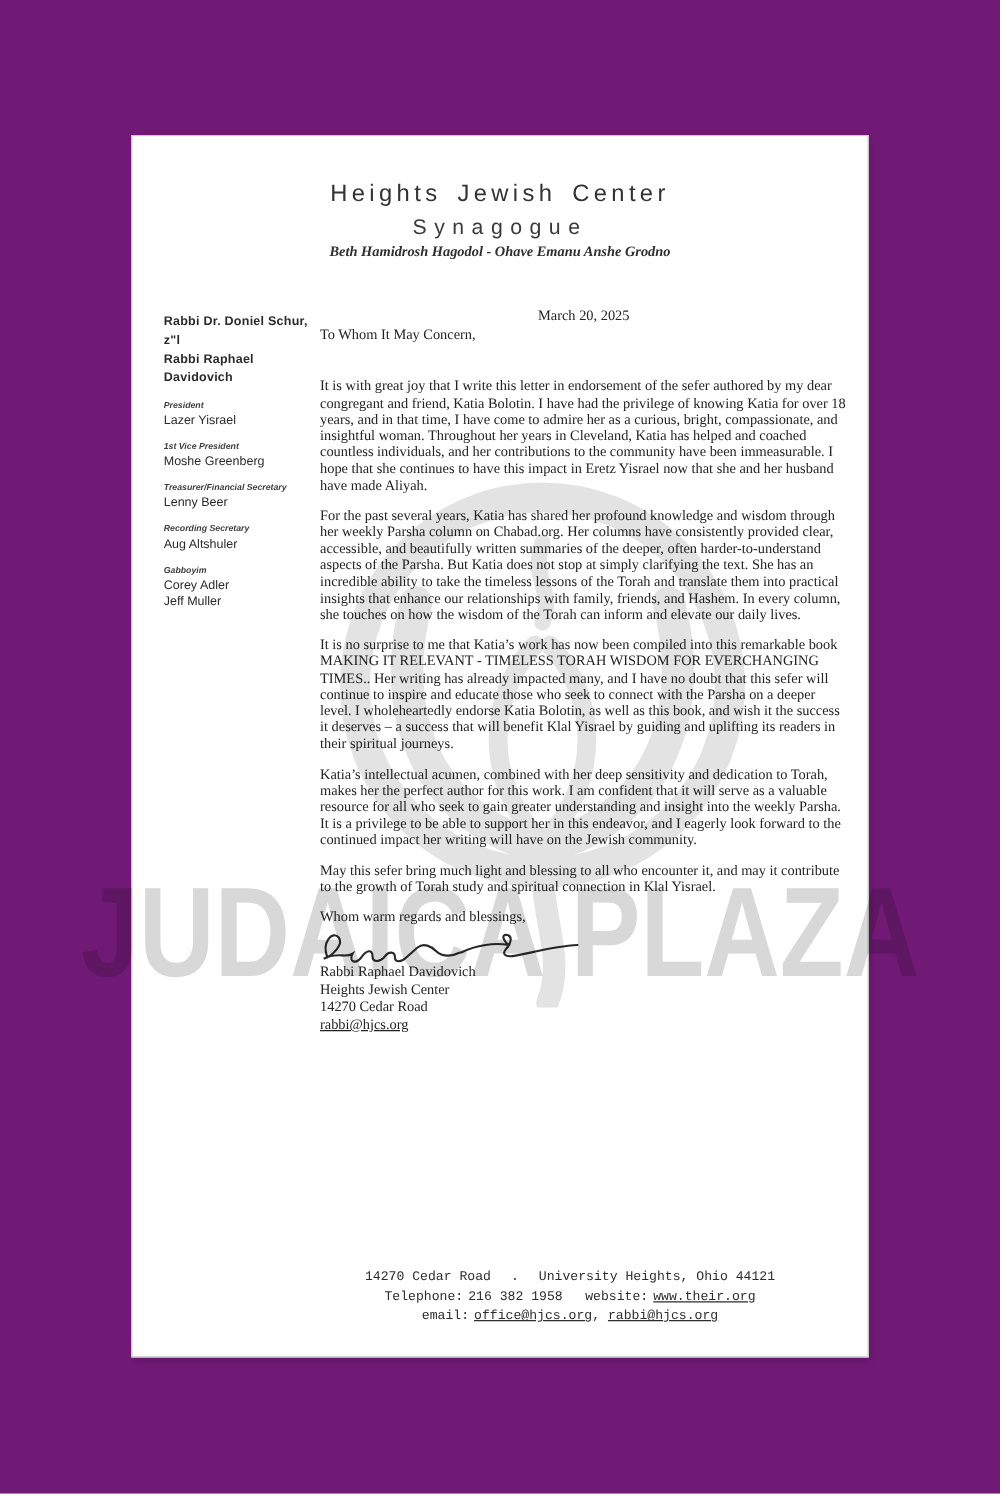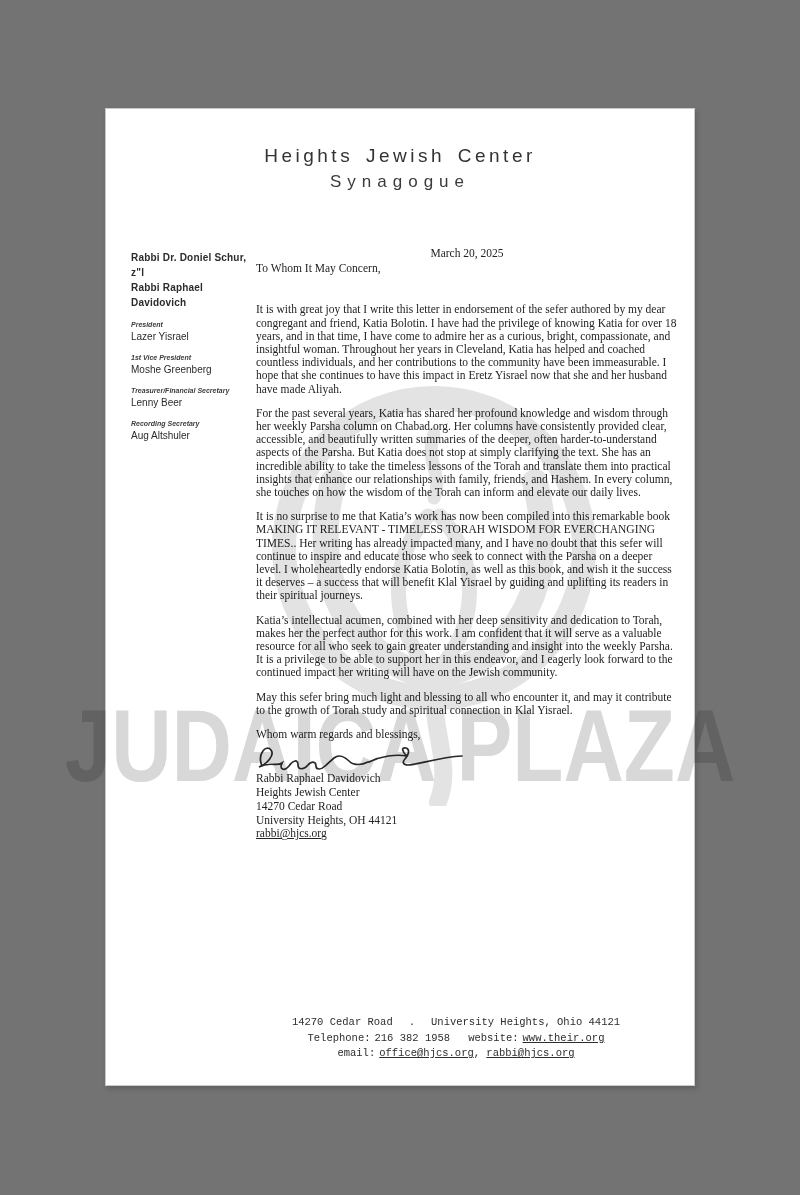--- a/index.html
+++ b/index.html
@@ -1,16 +1,16 @@
 <!DOCTYPE html>
 <html><head>
 <meta charset="utf-8">
 <style>
   html,body{margin:0;padding:0;background:#ffffff;}
-  .canvas{position:relative;width:800px;height:1195px;background:#737373;overflow:hidden;
+  .canvas{position:relative;width:800px;height:1195px;background:#701a75;overflow:hidden;
           font-family:"Liberation Serif",serif;color:#262626;}
 
   
   .page{position:absolute;left:105px;top:108px;width:588px;height:976px;background:#ffffff;
         border:1px solid #c9c9c9;box-shadow:2px 3px 5px rgba(0,0,0,0.16);}
 
   
   .lh-header{position:absolute;top:36px;left:0;right:0;text-align:center;color:#343434;}
   .lh-title{font-family:"Liberation Sans",sans-serif;font-weight:400;font-size:19px;
             letter-spacing:3.5px;word-spacing:4px;color:#333;}
@@ -57,20 +57,21 @@
 </head>
 <body>
 
 <div class="canvas">
 
   <div class="page">
 
     <div class="lh-header">
       <div class="lh-title">Heights Jewish Center</div>
       <div class="lh-sub">Synagogue</div>
+      <div class="lh-tagline">Beth Hamidrosh Hagodol  -  Ohave Emanu Anshe Grodno</div>
     </div>
 
     <div class="sidebar">
       <div class="rabbi">Rabbi Dr. Doniel Schur, z"l</div>
       <div class="rabbi">Rabbi Raphael Davidovich</div>
 
       <div class="officer">
         <div class="officer-title">President</div>
         <div class="officer-name">Lazer Yisrael</div>
       </div>
@@ -78,20 +79,25 @@
         <div class="officer-title">1st Vice President</div>
         <div class="officer-name">Moshe Greenberg</div>
       </div>
       <div class="officer">
         <div class="officer-title">Treasurer/Financial Secretary</div>
         <div class="officer-name">Lenny Beer</div>
       </div>
       <div class="officer">
         <div class="officer-title">Recording Secretary</div>
         <div class="officer-name">Aug Altshuler</div>
+      </div>
+      <div class="officer">
+        <div class="officer-title">Gabboyim</div>
+        <div class="officer-name">Corey Adler</div>
+        <div class="officer-name">Jeff Muller</div>
       </div>
     </div>
 
     <div class="body-col">
       <div class="date-line">March 20, 2025</div>
       <div class="salutation">To Whom It May Concern,</div>
 
       <p class="para">It is with great joy that I write this letter in endorsement of the sefer authored by my dear congregant and friend, Katia Bolotin. I have had the privilege of knowing Katia for over 18 years, and in that time, I have come to admire her as a curious, bright, compassionate, and insightful woman. Throughout her years in Cleveland, Katia has helped and coached countless individuals, and her contributions to the community have been immeasurable. I hope that she continues to have this impact in Eretz Yisrael now that she and her husband have made Aliyah.</p>
       <p class="para">For the past several years, Katia has shared her profound knowledge and wisdom through her weekly Parsha column on Chabad.org. Her columns have consistently provided clear, accessible, and beautifully written summaries of the deeper, often harder-to-understand aspects of the Parsha. But Katia does not stop at simply clarifying the text. She has an incredible ability to take the timeless lessons of the Torah and translate them into practical insights that enhance our relationships with family, friends, and Hashem. In every column, she touches on how the wisdom of the Torah can inform and elevate our daily lives.</p>
       <p class="para">It is no surprise to me that Katia’s work has now been compiled into this remarkable book MAKING IT RELEVANT - TIMELESS TORAH WISDOM FOR EVERCHANGING TIMES.. Her writing has already impacted many, and I have no doubt that this sefer will continue to inspire and educate those who seek to connect with the Parsha on a deeper level. I wholeheartedly endorse Katia Bolotin, as well as this book, and wish it the success it deserves – a success that will benefit Klal Yisrael by guiding and uplifting its readers in their spiritual journeys.</p>
@@ -101,21 +107,20 @@
       <div class="closing">Whom warm regards and blessings,</div>
 
       <svg class="sig-svg" width="215" height="32" viewBox="0 0 215 32">
         <path d="M10,24 C5,12 14,2 19,8 c4,5 -4,14 -12,17 c11,-6 17,0 23,-4 c-3,6 2,9 7,3 c4,-6 9,-7 9,-1 c0,5 6,5 10,0 c3,-4 8,-4 8,1 c0,4 5,4 9,0 l9,-8 c5,-4 11,-1 15,3 c5,5 13,4 19,1" fill="none" stroke="#2a2a2a" stroke-width="1.7" stroke-linecap="round"></path>
         <path d="M117,20 c12,-6 27,-8 38,-6 c-5,-4 -6,-9 -1,-8 c4,1 3,7 -1,11 c-3,3 -2,6 3,6 c8,0 32,-8 54,-9" fill="none" stroke="#2a2a2a" stroke-width="1.7" stroke-linecap="round"></path>
       </svg>
 
       <div class="sig-line">Rabbi Raphael Davidovich</div>
       <div class="sig-line">Heights Jewish Center</div>
       <div class="sig-line">14270 Cedar Road</div>
-      <div class="sig-line">University Heights, OH 44121</div>
       <div class="sig-line"><span class="sig-email">rabbi@hjcs.org</span></div>
     </div>
 
     <div class="pfooter">
       <div>
         <span>14270 Cedar Road</span><span class="sep">.</span><span>University Heights, Ohio 44121</span>
       </div>
       <div>
         <span class="lbl">Telephone:</span><span>216 382 1958</span><span class="gap lbl">website:</span><span class="u">www.their.org</span>
       </div>

